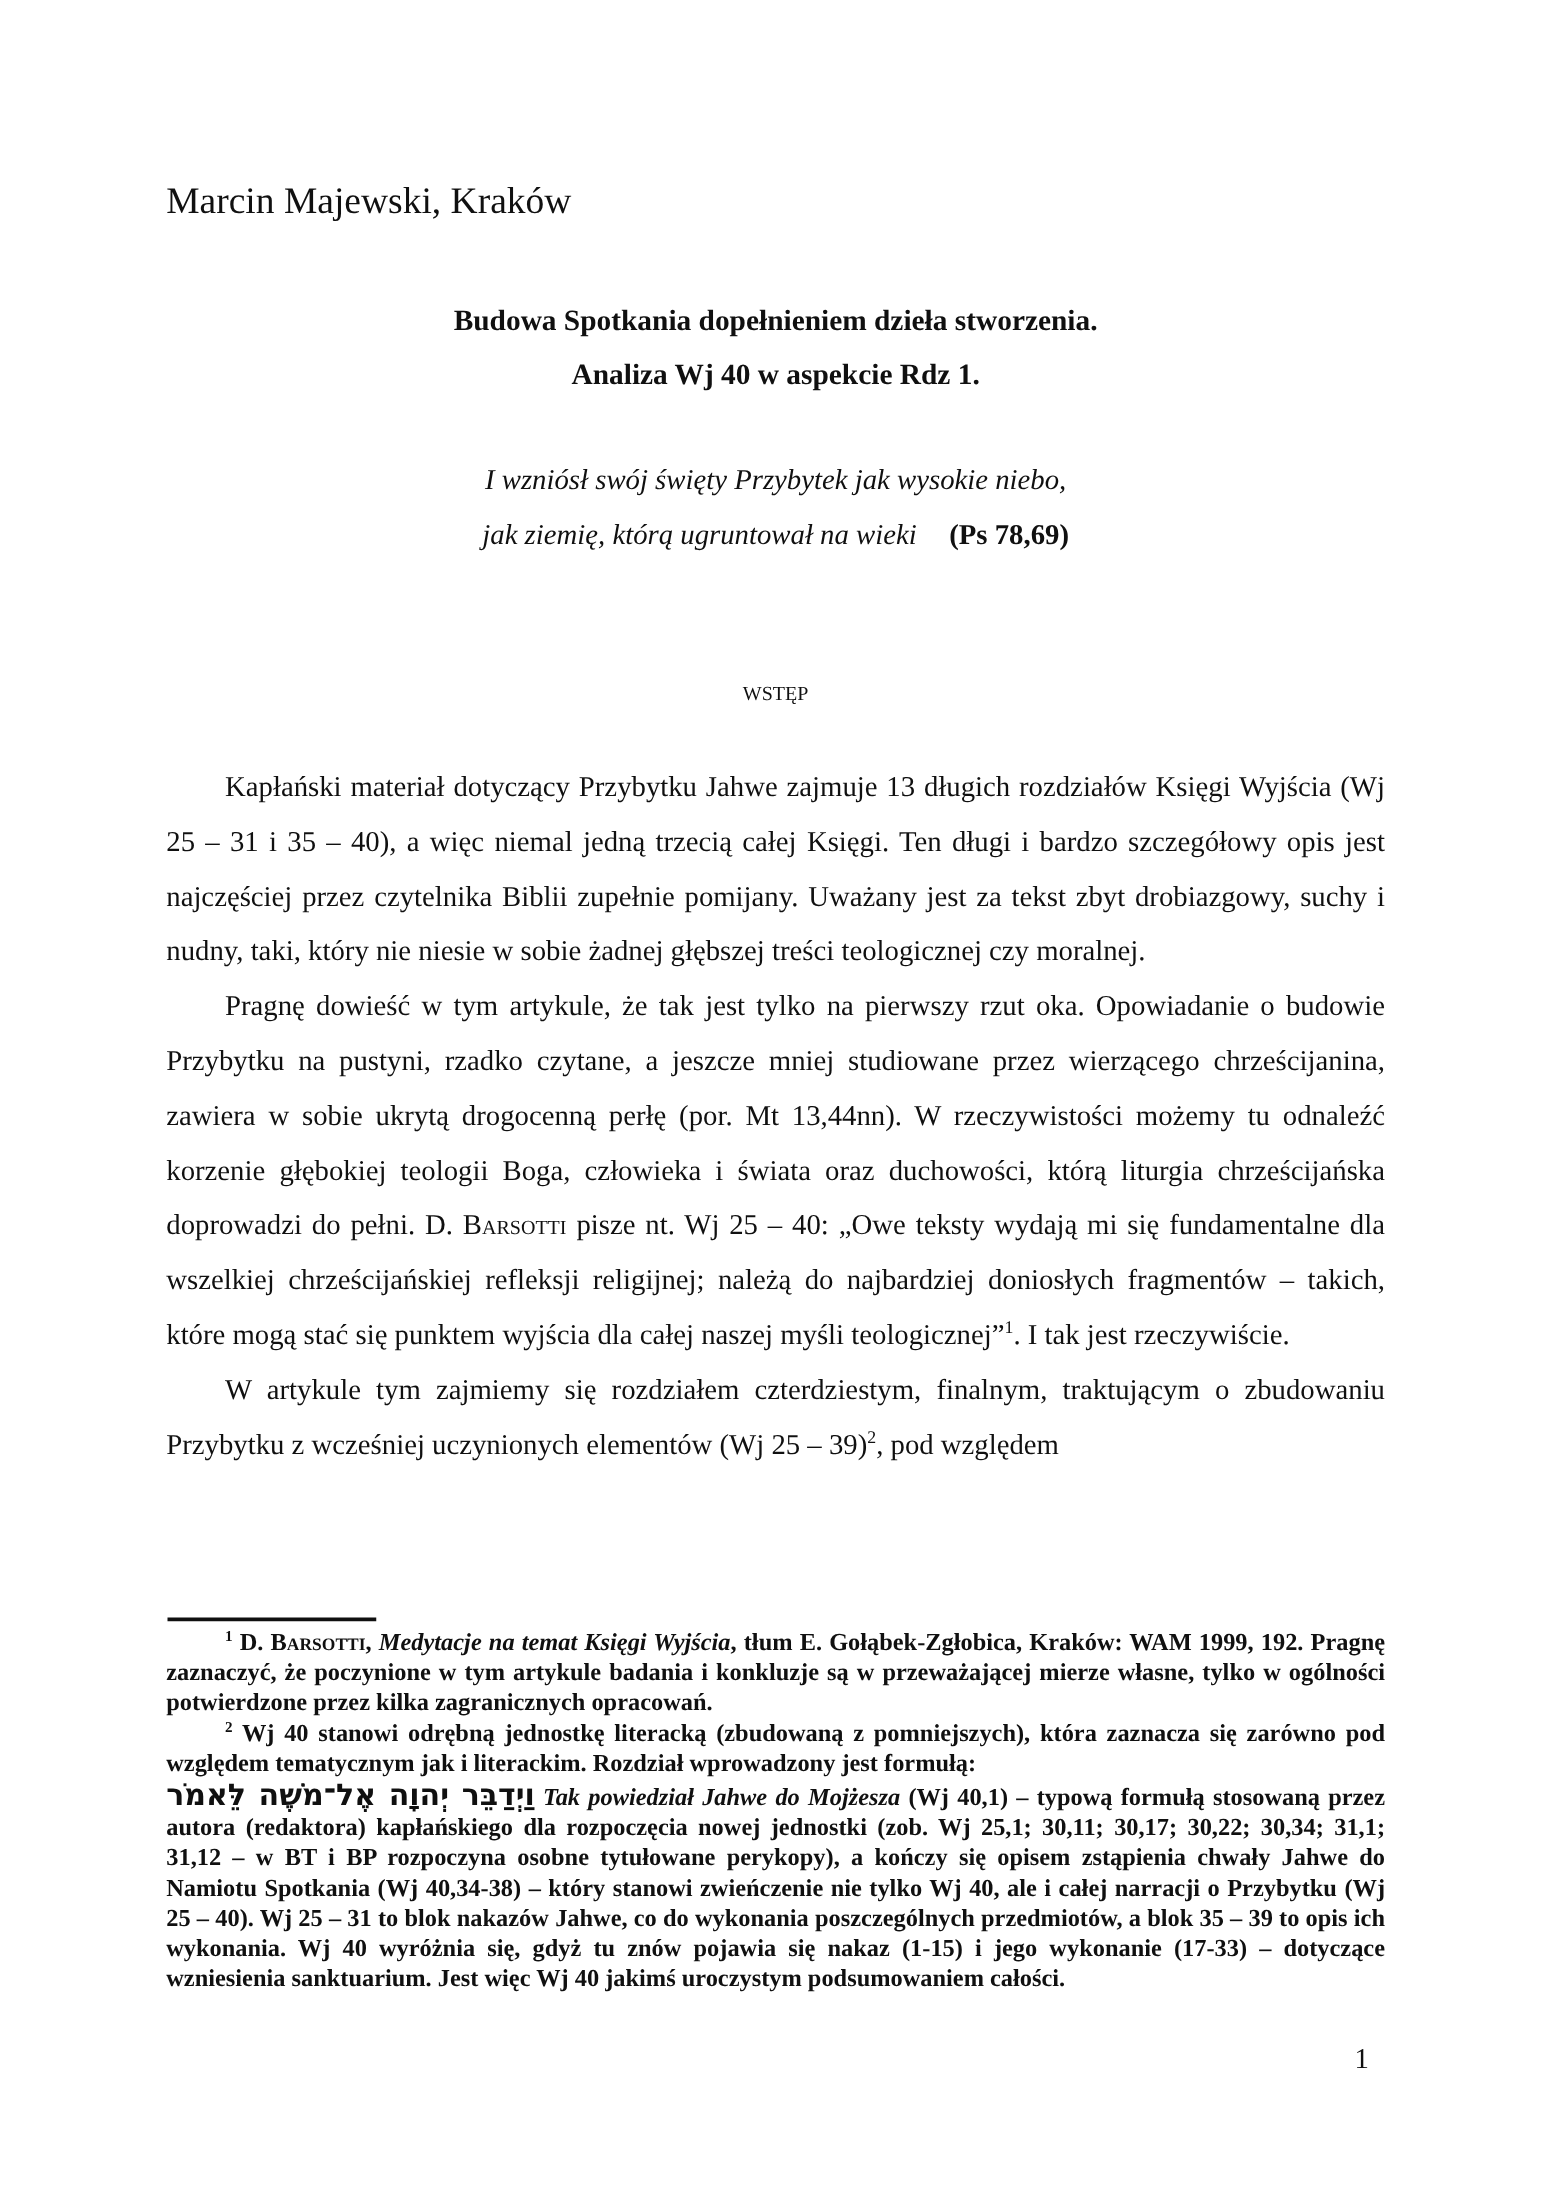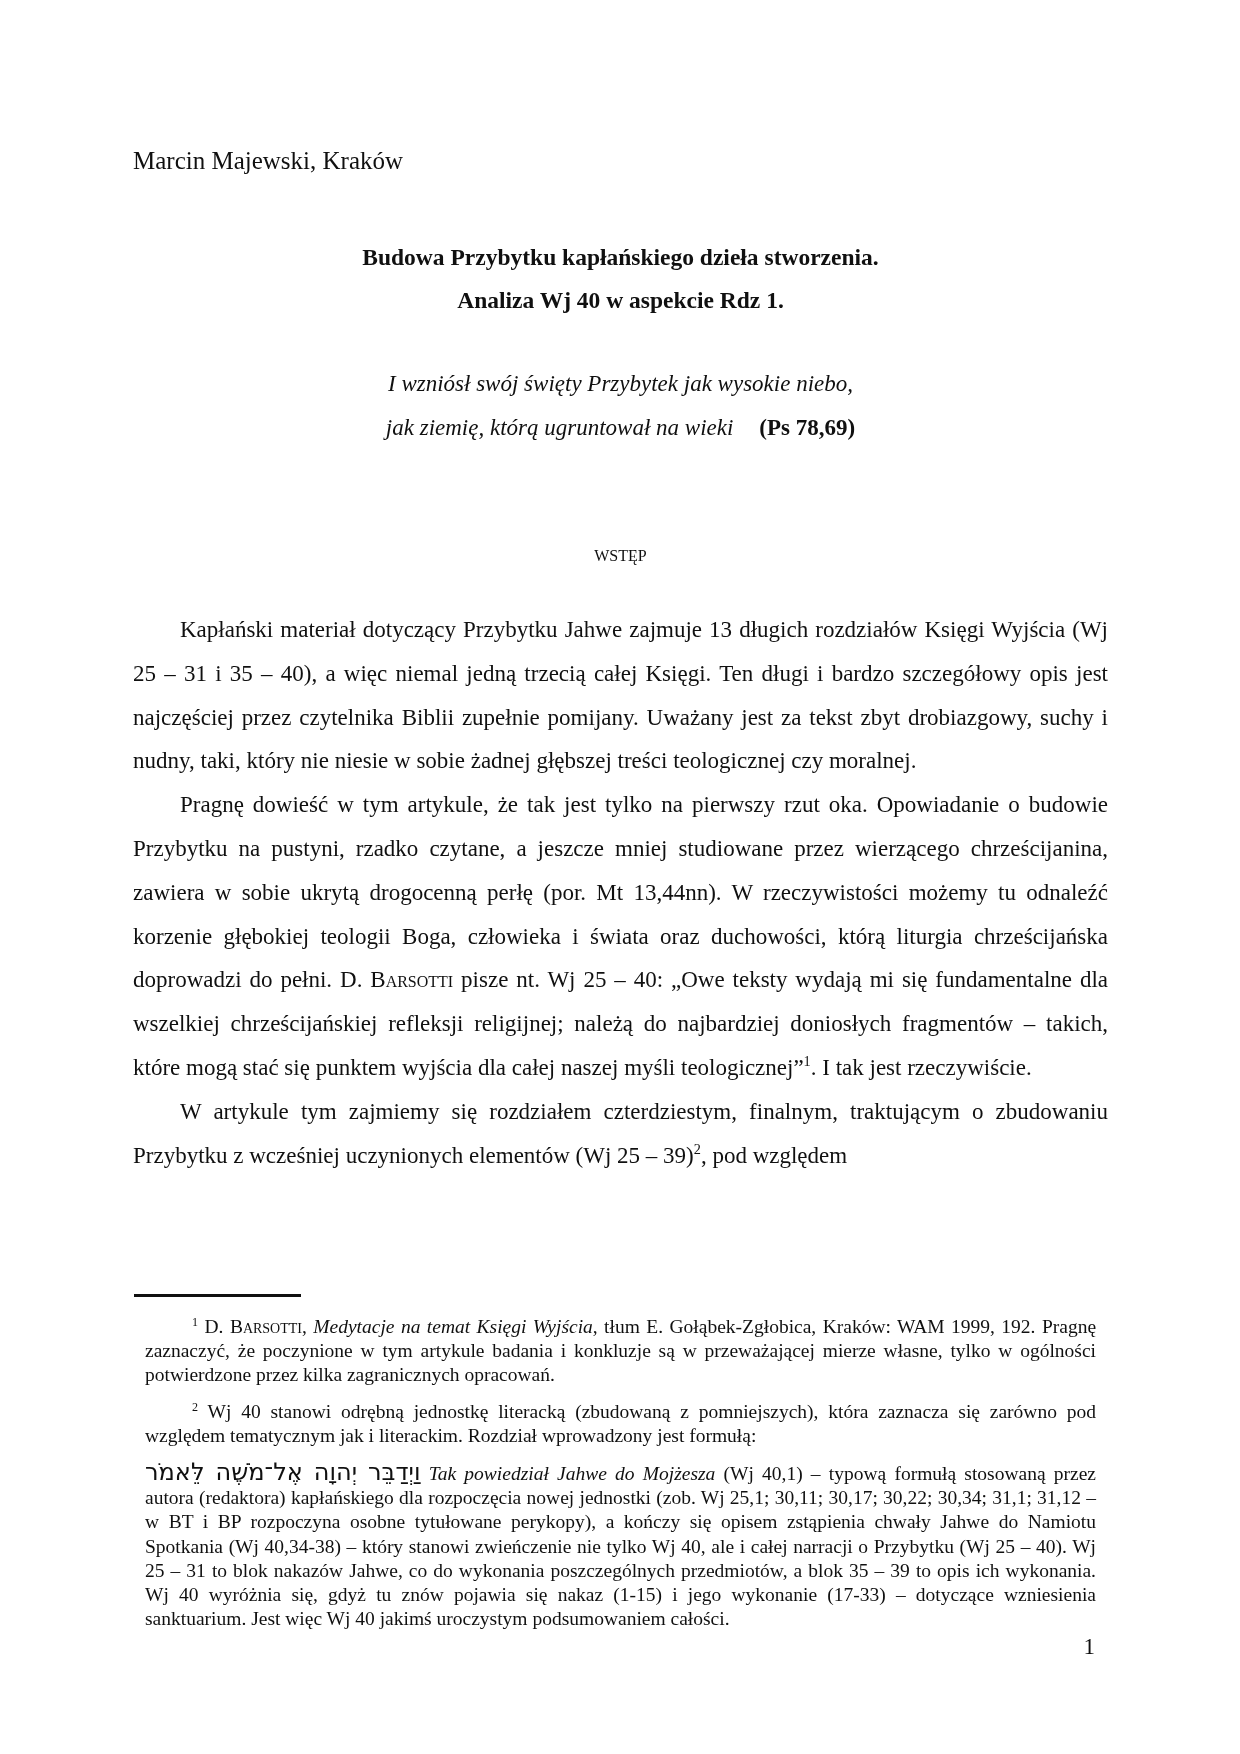--- a/index.html
+++ b/index.html
@@ -12,21 +12,21 @@
     overflow: hidden;
   }
   .page {
     position: absolute; left: 0; top: 0;
     width: 1240px; height: 1754px;
     background: #ffffff;
   }
   .author-line {
     position: absolute; left: 133px; top: 146px;
     width: 975px;
-    font-size: 25px; line-height: 30px;
+    font-size: 30px; line-height: 30px;
   }
   .doc-title {
     position: absolute; left: 133px; top: 236px;
     width: 975px;
     text-align: center;
     font-weight: bold;
     font-size: 23.5px; line-height: 43px;
   }
   .epigraph {
     position: absolute; left: 133px; top: 362px;
@@ -64,42 +64,42 @@
     position: absolute; left: 134px; top: 1294px;
     width: 167px; height: 3px;
     background: #101010;
   }
   .footnotes {
     position: absolute; left: 133px; top: 1303px;
     width: 975px;
     font-size: 19.5px; line-height: 24.2px;
     text-align: justify;
   }
-  .footnotes p { margin: 12px; text-indent: 47px; }
+  .footnotes p { margin: 0; text-indent: 47px; font-weight: bold; }
   .footnotes p.fn-cont { text-indent: 0; }
   .hebrew {
     font-family: "DejaVu Sans", sans-serif;
     font-size: 24px;
   }
   .page-number {
     position: absolute; left: 133px; top: 1632px;
     width: 962px;
     text-align: right;
     font-size: 23px; line-height: 30px;
   }
 </style>
 </head>
 <body>
 
 <div class="page">
 
   <div class="author-line">Marcin Majewski, Kraków</div>
 
   <div class="doc-title">
-    <div>Budowa Przybytku kapłańskiego dzieła stworzenia.</div>
+    <div>Budowa Spotkania dopełnieniem dzieła stworzenia.</div>
     <div>Analiza Wj 40 w aspekcie Rdz 1.</div>
   </div>
 
   <div class="epigraph">
     <div>I wzniósł swój święty Przybytek jak wysokie niebo,</div>
     <div><span>jak ziemię, którą ugruntował na wieki</span><span class="ref">(Ps 78,69)</span></div>
   </div>
 
   <div class="section-heading">WSTĘP</div>
 

